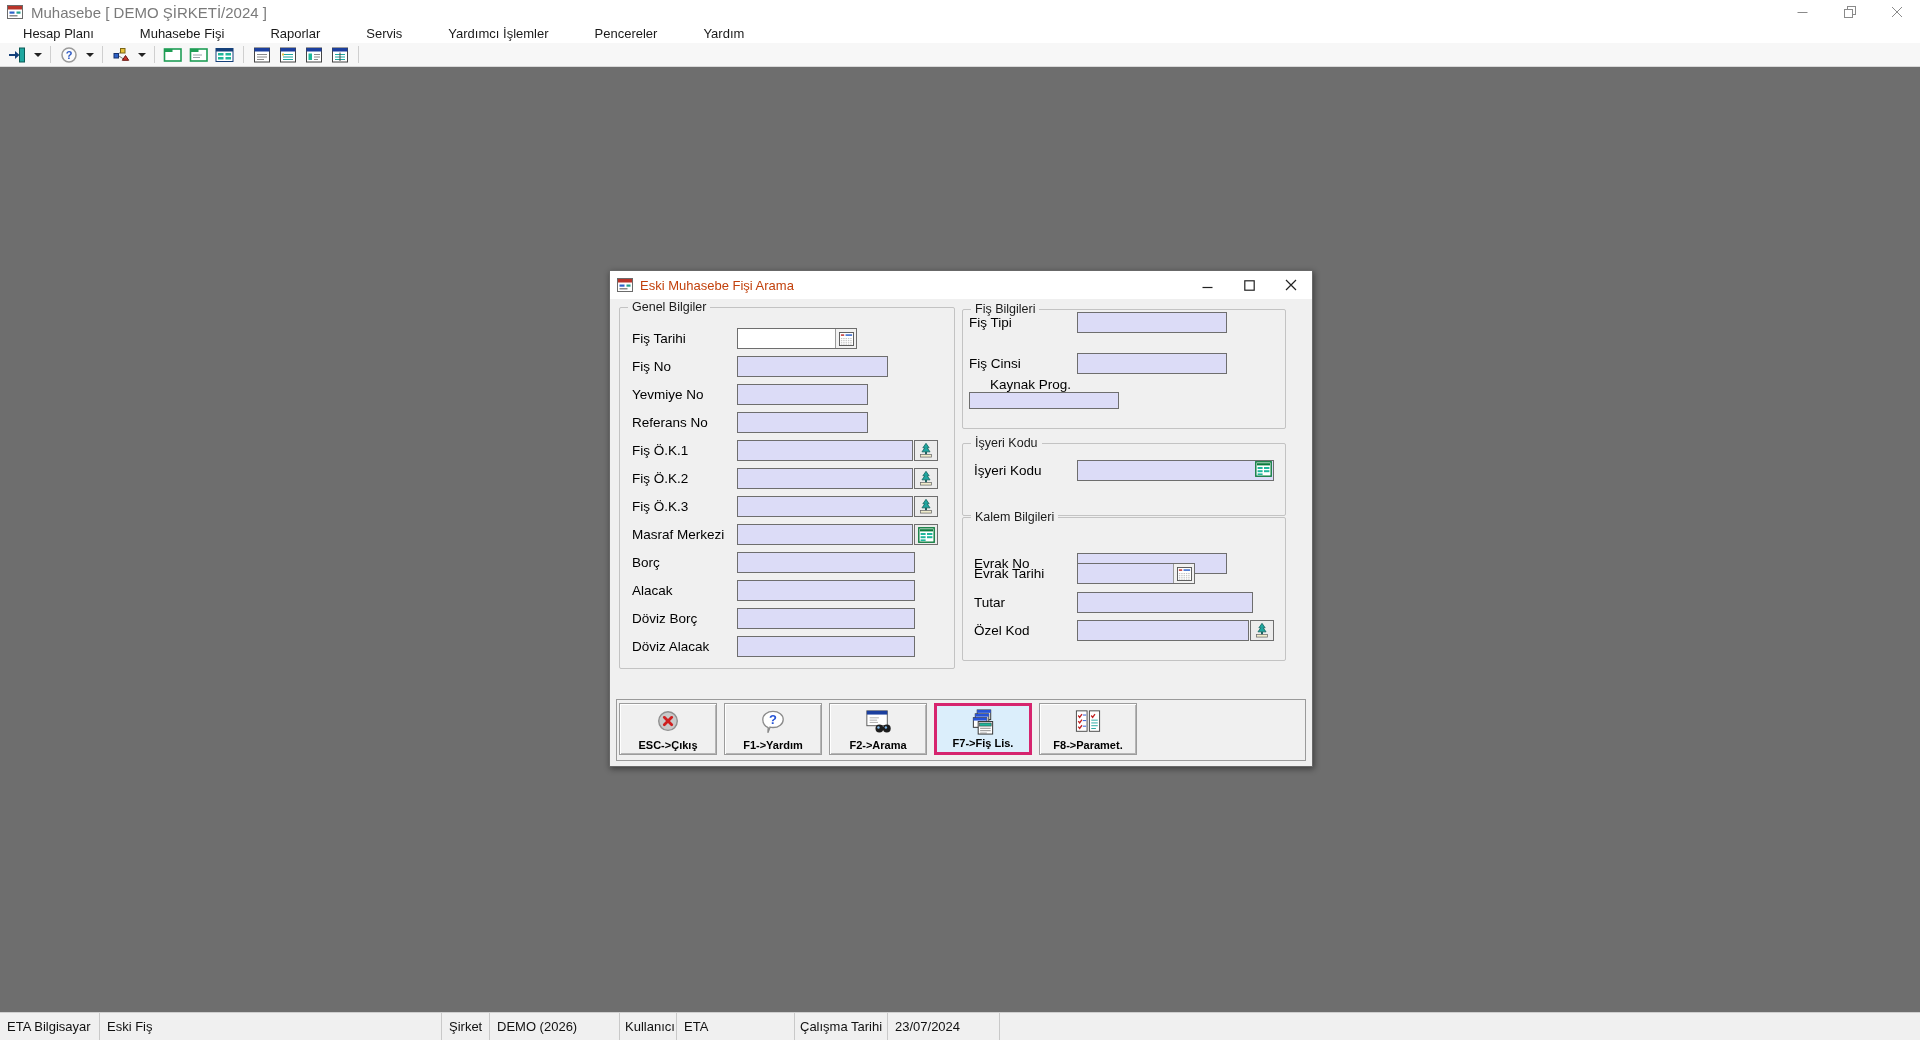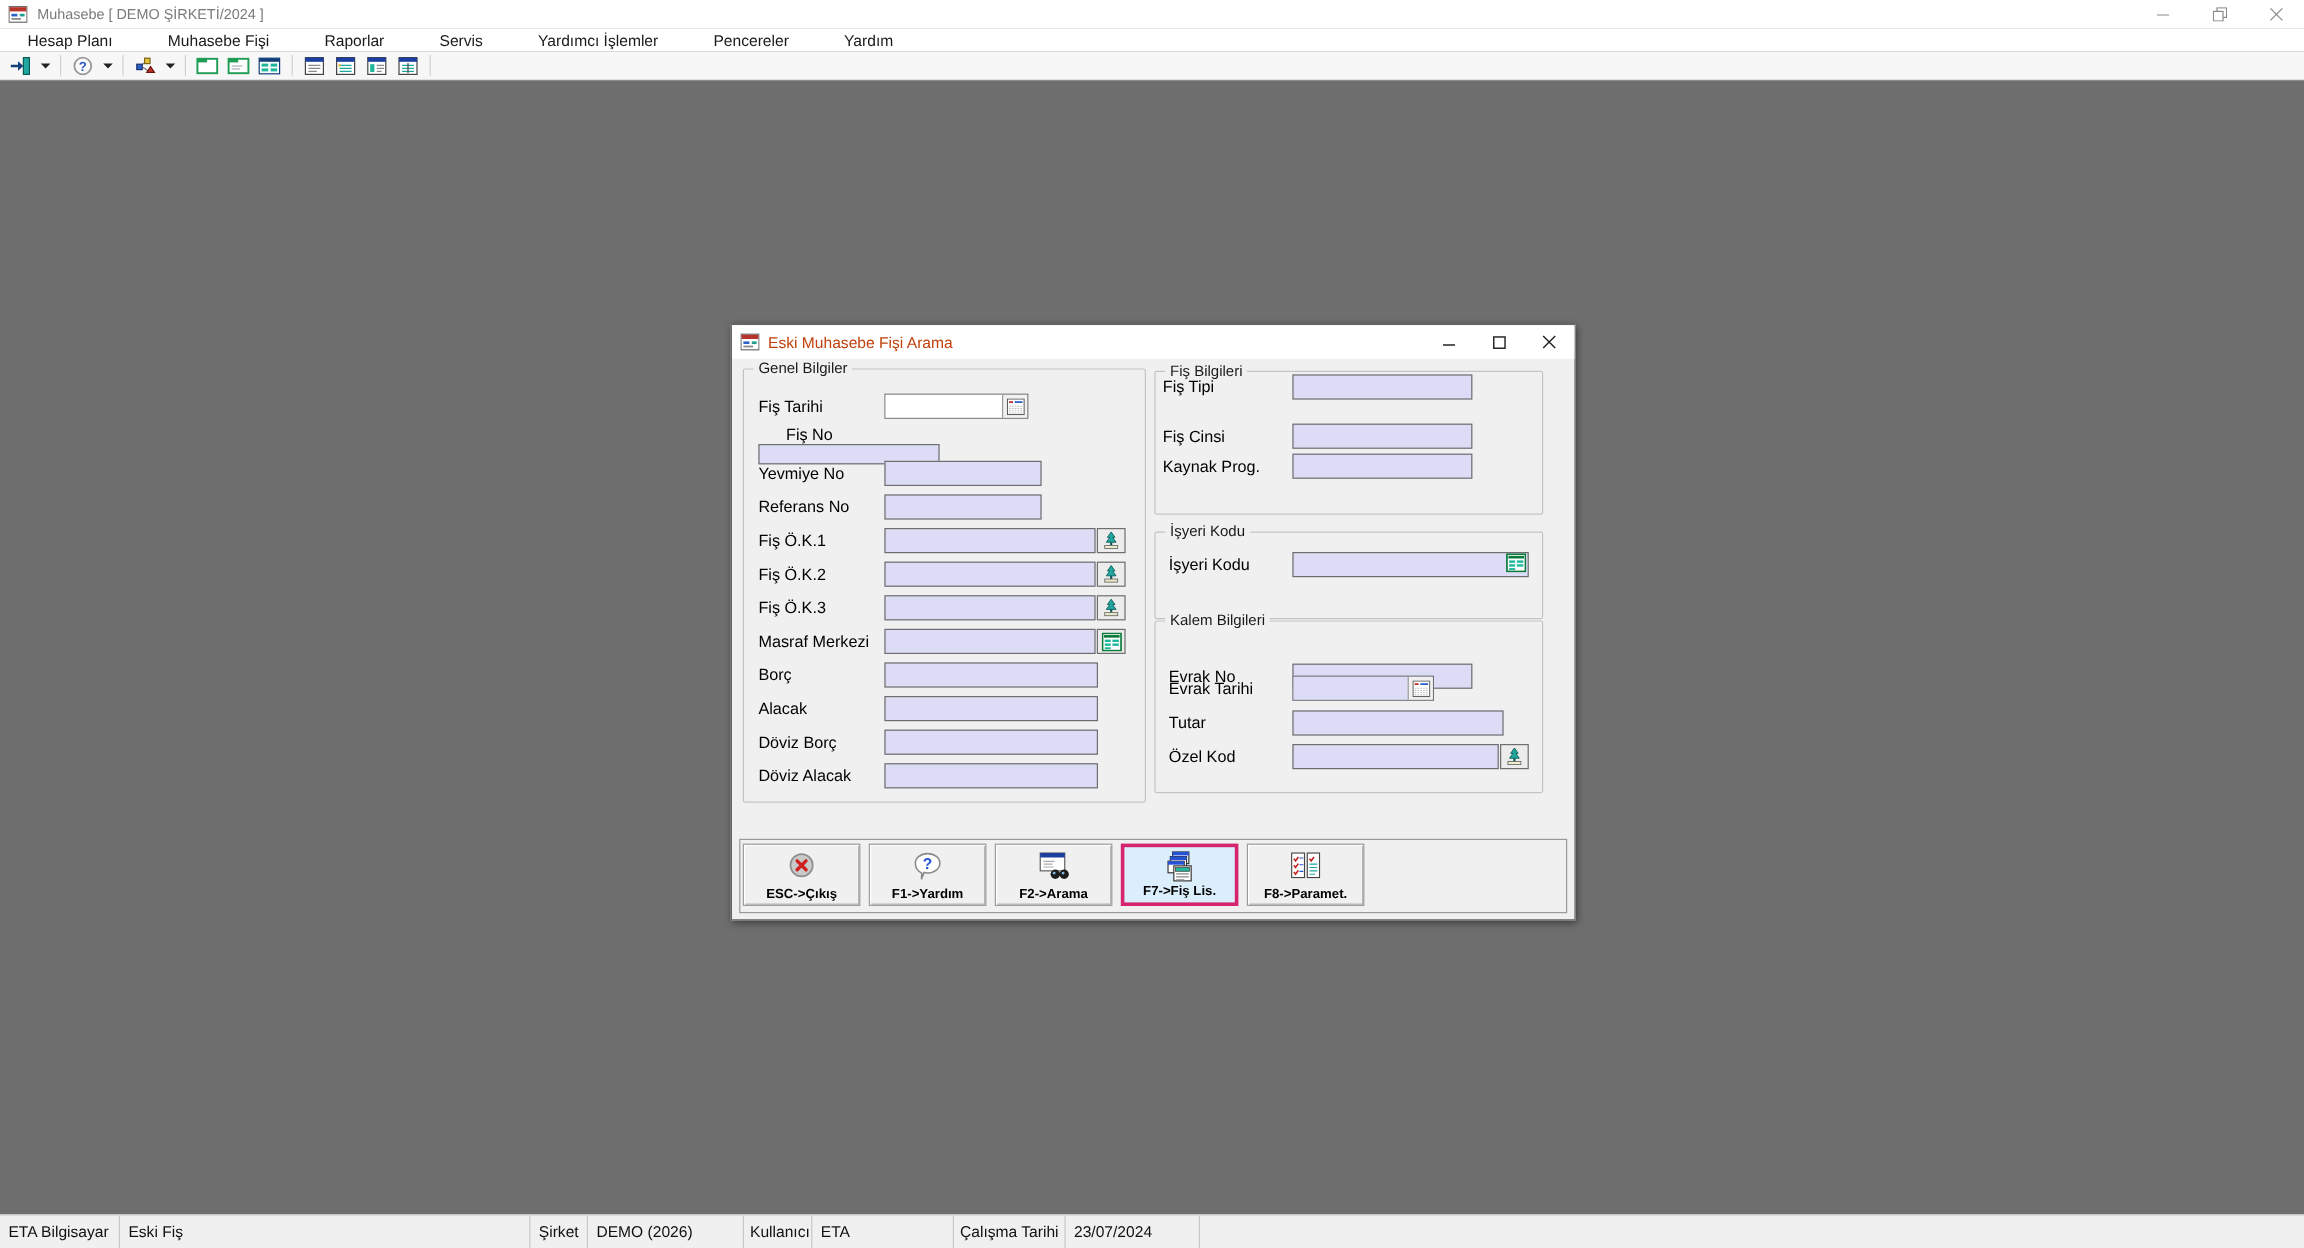--- a/index.html
+++ b/index.html
@@ -3,21 +3,21 @@
 <meta charset="utf-8">
 <style>
   html,body{margin:0;padding:0;width:1920px;height:1040px;overflow:hidden;
     font-family:"Liberation Sans",sans-serif;background:#6e6e6e;}
   .app{position:relative;width:1920px;height:1040px;}
 
   
   .titlebar{position:absolute;left:0;top:0;width:1920px;height:24px;background:#ffffff;
     display:flex;align-items:center;}
   .titlebar .appicon{margin-left:7px;display:flex;}
-  .titlebar .title{margin-left:8px;font-size:12px;color:#7a7a7a;text-align:right;}
+  .titlebar .title{margin-left:8px;font-size:15px;color:#7a7a7a;text-align:right;}
   .wincontrols{margin-left:auto;display:flex;height:100%;}
   .wincontrols .wc{width:47px;height:100%;display:flex;align-items:center;justify-content:center;color:#8a8a8a;}
 
   .menubar{position:absolute;left:0;top:24px;width:1920px;height:19px;background:#ffffff;
     display:flex;align-items:center;font-size:13px;color:#1a1a1a;}
   .menubar .mi{padding:0 23px;line-height:19px;cursor:default;}
 
   .toolbar{position:absolute;left:0;top:43px;width:1920px;height:24px;background:#f7f7f7;
     border-bottom:1px solid #d9d9d9;display:flex;align-items:center;padding-left:4px;box-sizing:border-box;}
   .tbtn{width:26px;height:21px;display:flex;align-items:center;justify-content:center;background:transparent;border:none;padding:0;}
@@ -249,21 +249,21 @@
           <button class="datebtn">
               <svg width="15" height="14" viewBox="0 0 16 15">
                 <rect x="0.5" y="0.5" width="15" height="14" fill="#fff" stroke="#555"></rect>
                 <rect x="2" y="2.5" width="3.5" height="1.6" fill="#c03030"></rect>
                 <rect x="7" y="2.5" width="7" height="1.6" fill="#2e62c9"></rect>
                 <path d="M2 7h12M2 9h12M2 11h12M2 13h12" stroke="#bbb" stroke-width="1" stroke-dasharray="1.5 1"></path>
               </svg>
             </button>
         </span>
       </div>
-      <div class="row" style="top:47px;flex-direction:column;">
+      <div class="row" style="top:47px;">
         <span class="flabel">Fiş No</span>
         <input class="fld" style="width: 151px;" value="">
       </div>
       <div class="row" style="top:75px;">
         <span class="flabel">Yevmiye No</span>
         <input class="fld" style="width: 131px;" value="">
       </div>
       <div class="row" style="top:103px;">
         <span class="flabel">Referans No</span>
         <input class="fld" style="width: 131px;" value="">
@@ -337,21 +337,21 @@
     <div class="group g-r" style="left:352px;top:38px;width:322px;height:118px;">
       <span class="gcap">Fiş Bilgileri</span>
       <div class="row" style="top:1px;">
         <span class="flabel">Fiş Tipi</span>
         <input class="fld" style="width: 150px;" value="">
       </div>
       <div class="row" style="top:42px;">
         <span class="flabel">Fiş Cinsi</span>
         <input class="fld" style="width: 150px;" value="">
       </div>
-      <div class="row" style="top:67px;">
+      <div class="row" style="top:67px;flex-direction:column;">
         <span class="flabel">Kaynak Prog.</span>
         <input class="fld" style="width: 150px;" value="">
       </div>
     </div>
 
     <div class="group g-r2" style="left:352px;top:172px;width:322px;height:71px;">
       <span class="gcap">İşyeri Kodu</span>
       <div class="row" style="top:15px;">
         <span class="flabel">İşyeri Kodu</span>
         <span class="embedded" style="width:197px;">

